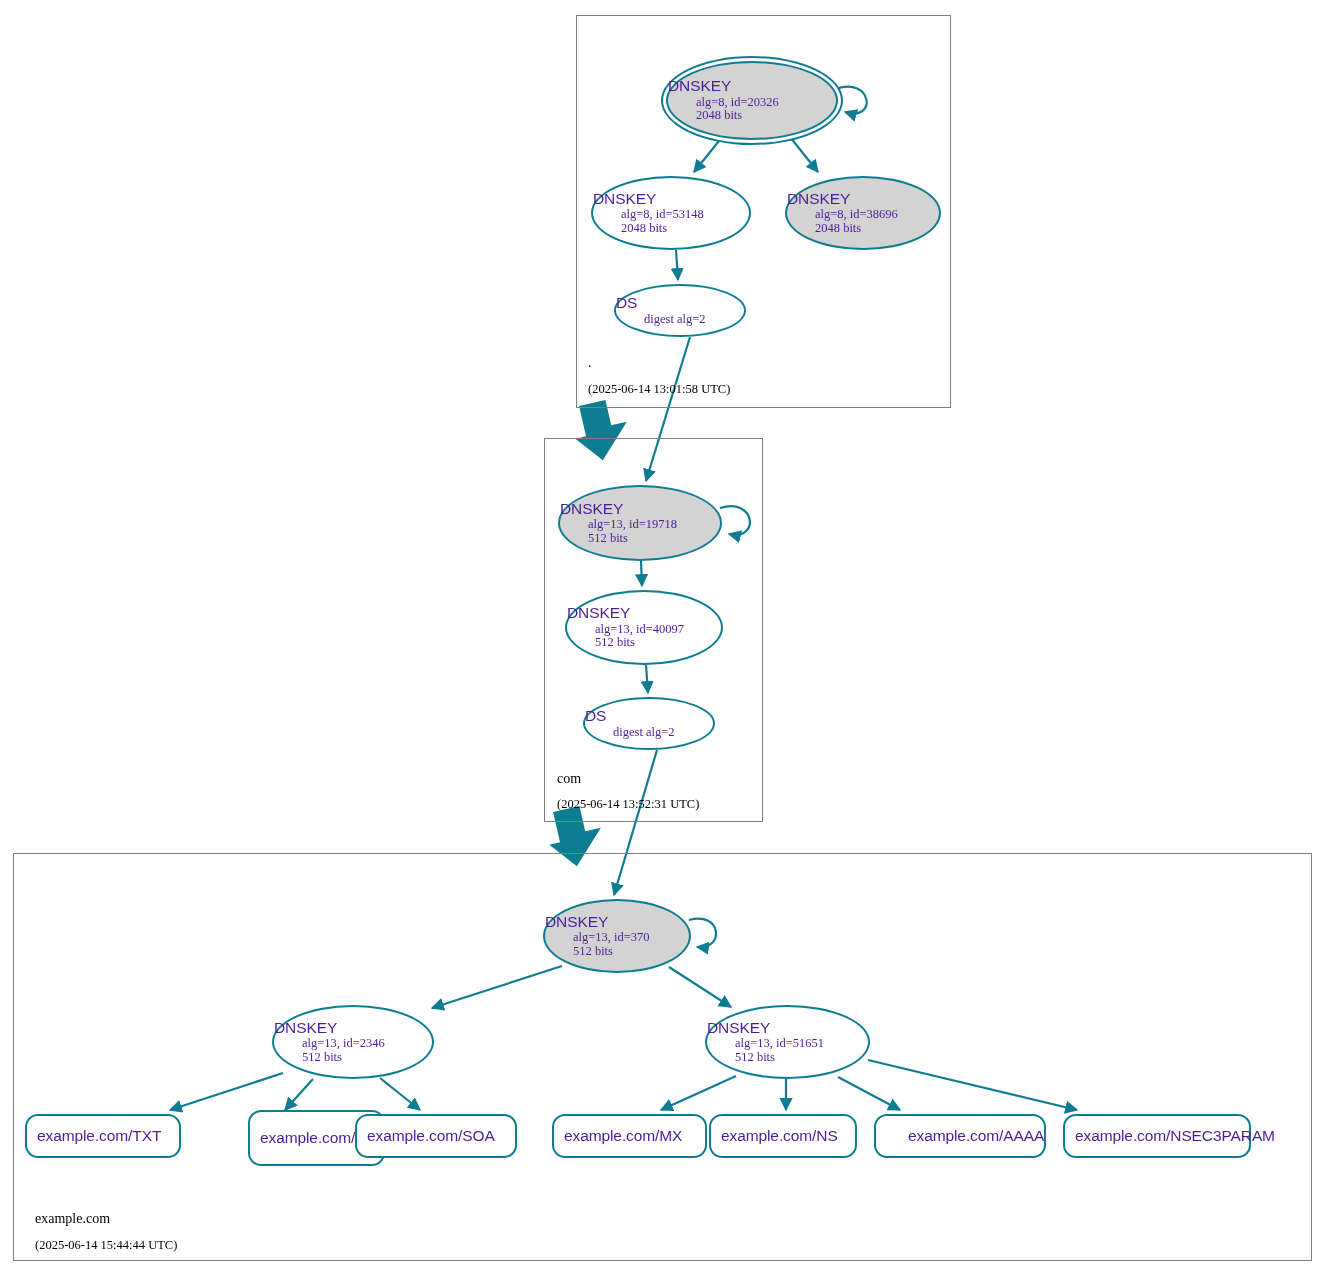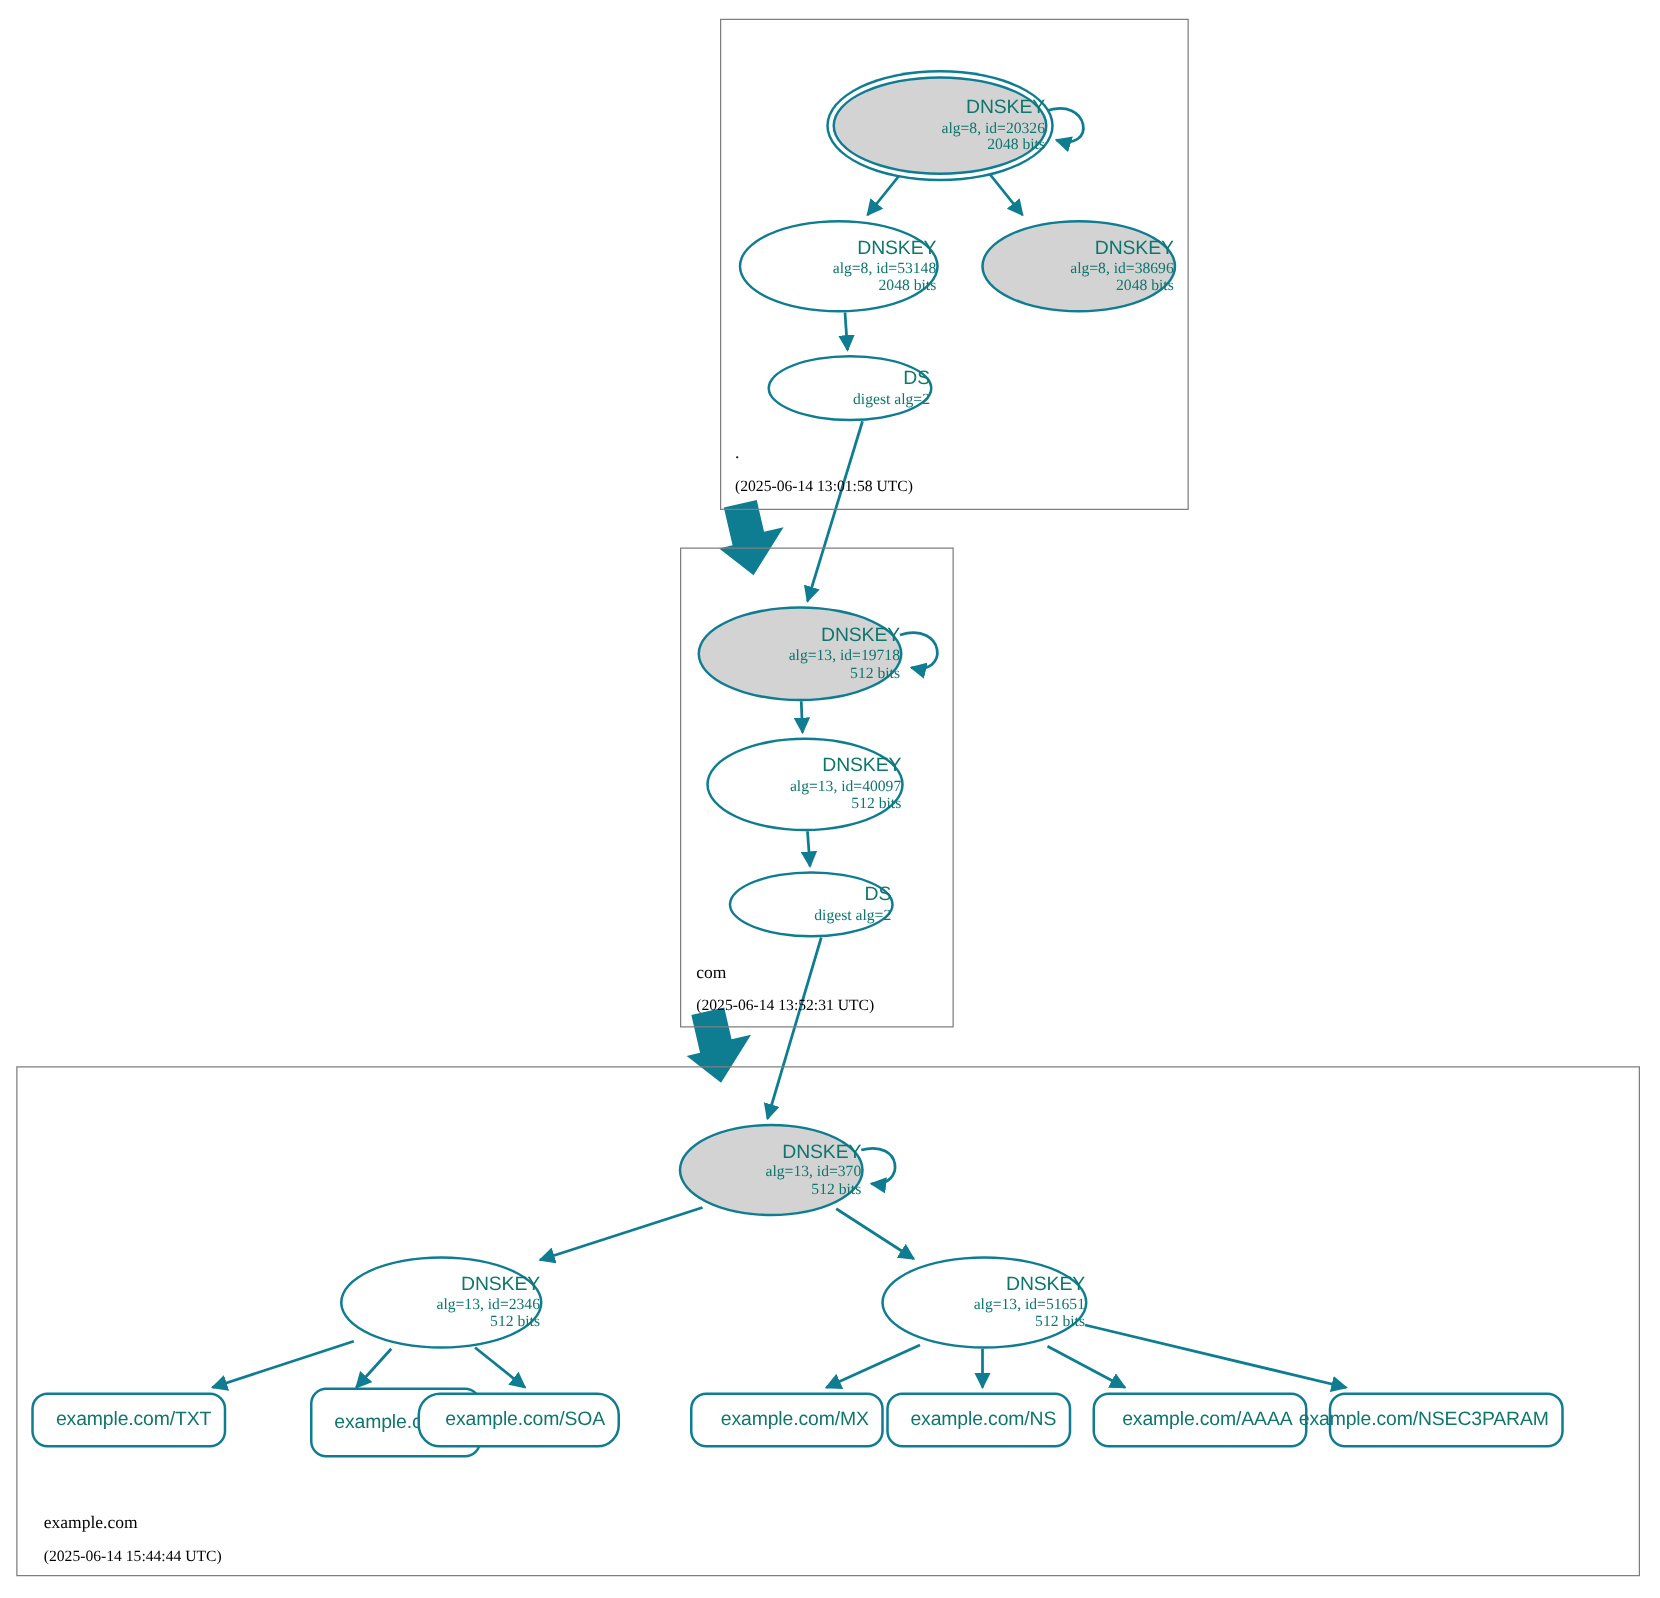--- a/index.html
+++ b/index.html
@@ -42,25 +42,25 @@
   }
   .zone-name { font-size: 14px; }
   .zone-time { font-size: 12.5px; }
 
   
   .node {
     position: absolute;
     box-sizing: border-box;
     display: flex;
     flex-direction: column;
-    align-items: flex-end;
+    align-items: flex-start;
     justify-content: center;
     text-align: center;
     line-height: 1.08;
-    color: #0f766e;
+    color: #4c1d95;
   }
   .ellipse {
     border: 2px solid #0e7c91;
     border-radius: 50%;
     background: #ffffff;
   }
   .ellipse.filled { background: #d3d3d3; }
   .ellipse.anchor {
     box-shadow: 0 0 0 3px #ffffff, 0 0 0 5px #0e7c91;
   }
@@ -203,21 +203,21 @@
         <div class="n-title">DNSKEY</div>
         <div class="n-sub">alg=13, id=51651</div>
         <div class="n-sub" style="margin-top: 0px;">512 bits</div>
       </div>
       <div class="node rrset" style="left: 25px; top: 1114px; width: 156px; height: 44px;">
         <div class="n-title">example.com/TXT</div>
       </div>
       <div class="node rrset" style="left: 200px; top: 1110px; width: 137px; height: 56px; margin-left: 48px;">
         <div class="n-title">example.com/A</div>
       </div>
-      <div class="node rrset" style="left: 334px; top: 1114px; width: 162px; height: 44px; border-radius: 18px;">
+      <div class="node rrset" style="left: 355px; top: 1114px; width: 162px; height: 44px;">
         <div class="n-title">example.com/SOA</div>
       </div>
       <div class="node rrset" style="left: 536px; top: 1114px; width: 155px; height: 44px; margin-left: 16px;">
         <div class="n-title">example.com/MX</div>
       </div>
       <div class="node rrset" style="left: 709px; top: 1114px; width: 148px; height: 44px;">
         <div class="n-title">example.com/NS</div>
       </div>
       <div class="node rrset" style="left: 874px; top: 1114px; width: 172px; height: 44px; padding-left: 32px;">
         <div class="n-title">example.com/AAAA</div>

